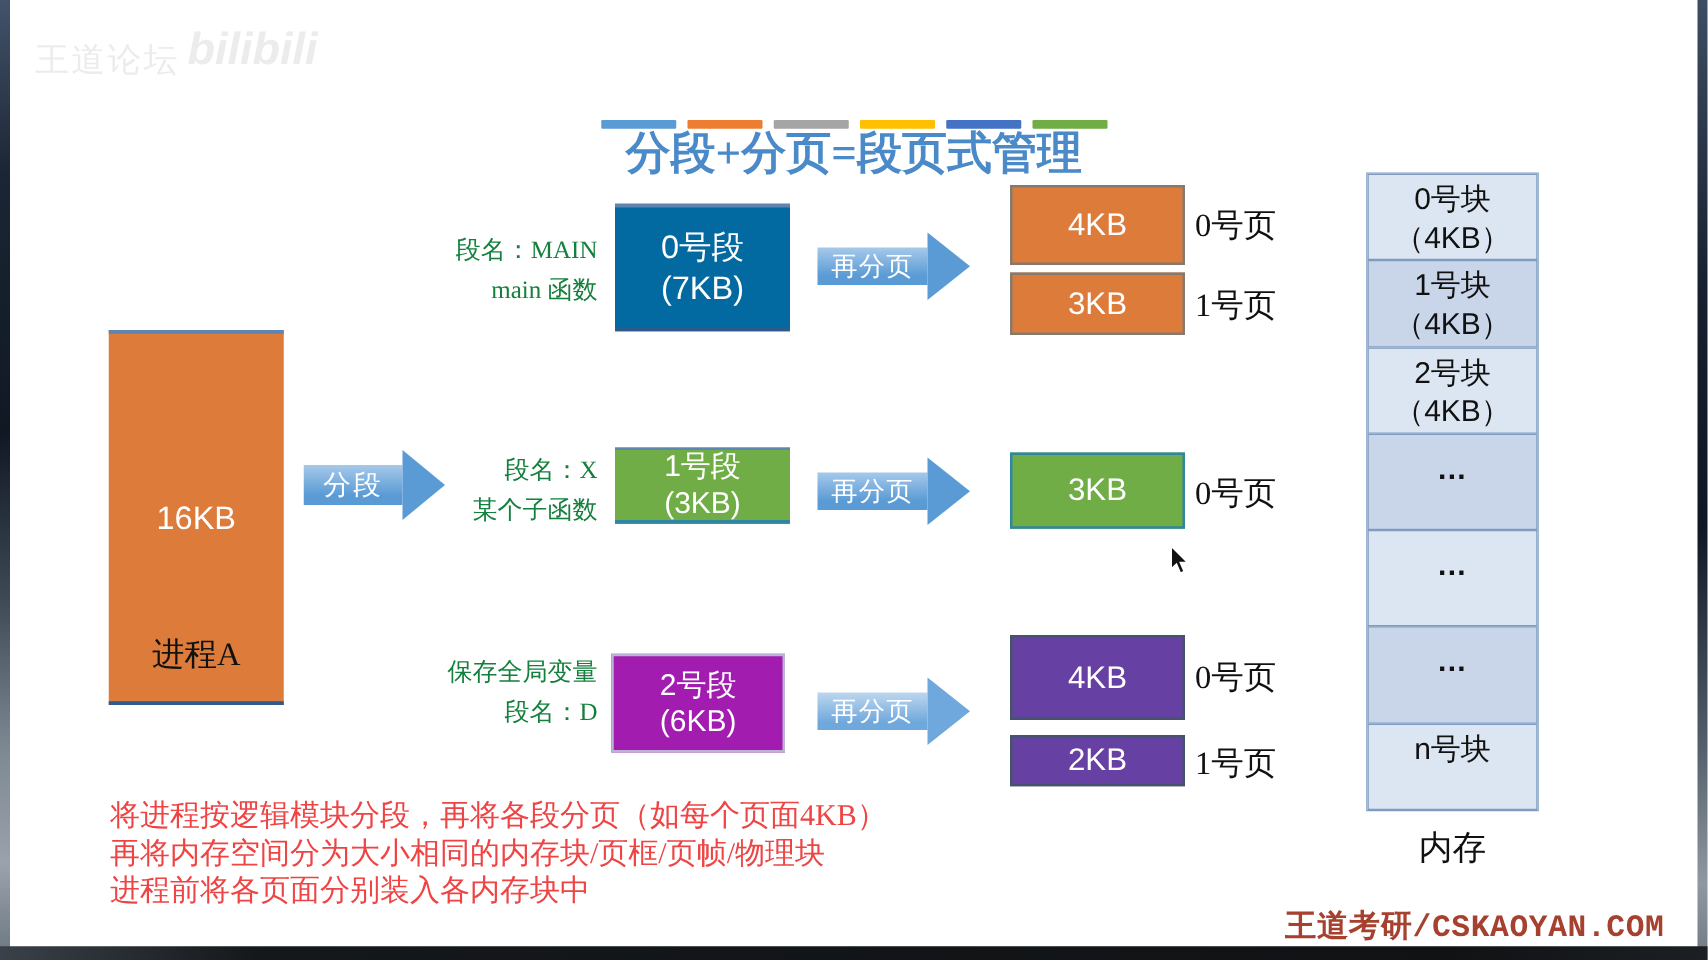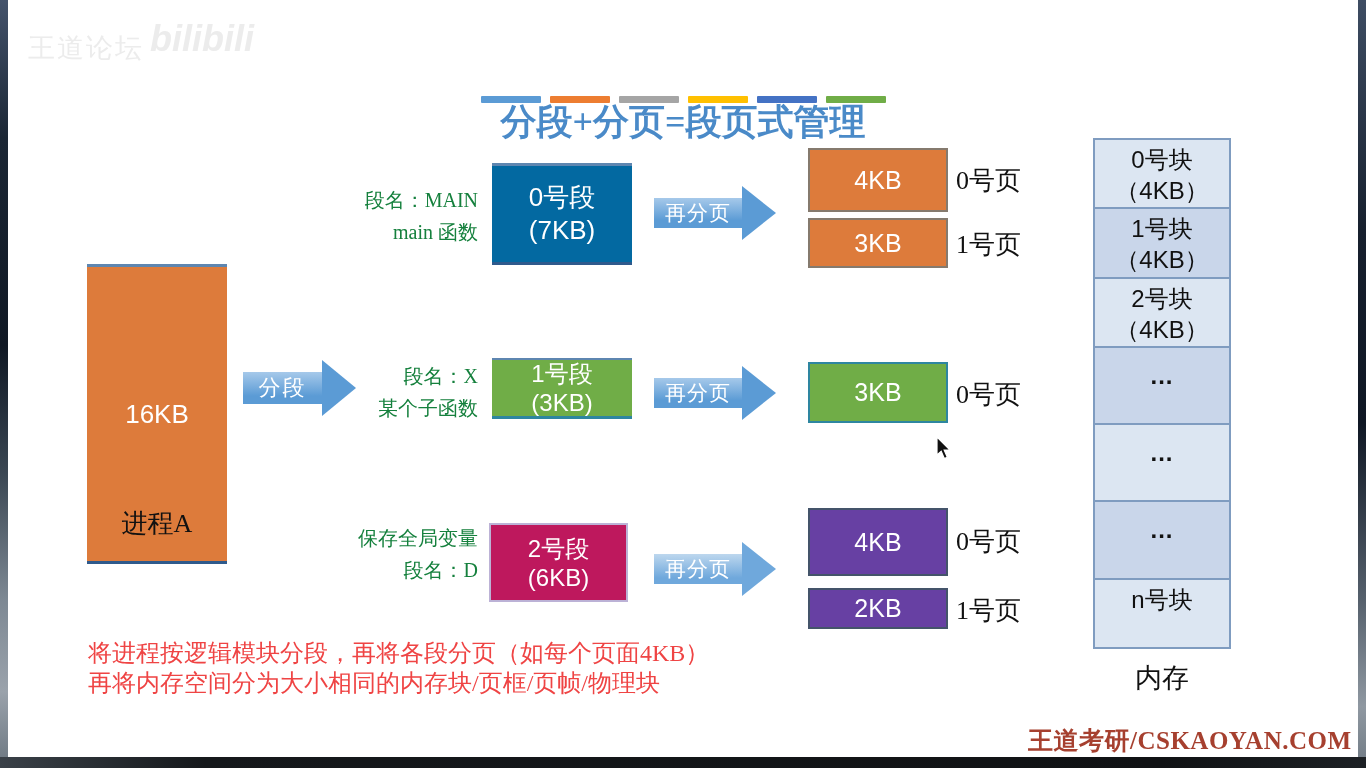--- a/index.html
+++ b/index.html
@@ -86,21 +86,21 @@
   }
   .mem-cell.dots{padding-top:12px;font-size:24px;font-weight:700;letter-spacing:1px;}
 
   
   .notes{
     left:88px;top:638px;width:700px;color:#ef4444;
     font-size:24px;line-height:30px;font-family:"Liberation Serif",serif;
   }
   .footer-brand{
     left:1028px;top:724px;font-size:25px;font-weight:700;color:#a6402f;
-    font-family:Liberation Serif, serif;letter-spacing:0.5px;
+    font-family:Liberation Mono, monospace;letter-spacing:0.5px;
   }
 
   .cursor{left:936px;top:437px;width:16px;height:24px;}
 </style>
 </head>
 <body>
 
 <div class="abs edge-left"></div>
 <div class="abs edge-right"></div>
 <div class="abs edge-bottom"></div>
@@ -163,21 +163,21 @@
 </div>
 <div class="cbox page-box green" style="left: 808px; top: 362px; width: 140px; height: 61px; background-color: rgb(112, 173, 71);">
   <div>3KB</div>
 </div>
 <div class="page-tag" style="left:956px;top:377px;">0号页</div>
 
 <div class="seg-name" style="left:300px;top:522px;width:178px;">
   <div>保存全局变量</div>
   <div>段名：D</div>
 </div>
-<div class="cbox seg-box small purple" style="left: 489px; top: 523px; width: 139px; height: 79px; background-color: #be185d;">
+<div class="cbox seg-box small purple" style="left: 489px; top: 523px; width: 139px; height: 79px; background-color: #a21caf;">
   <div>2号段</div>
   <div>(6KB)</div>
 </div>
 <div class="arrow repage lighter" style="left:654px;top:542px;height:54px;">
   <div class="arrow-body">再分页</div>
   <div class="arrow-head"></div>
 </div>
 <div class="cbox page-box purple" style="left: 808px; top: 508px; width: 140px; height: 68px; background-color: rgb(103, 64, 163);">
   <div>4KB</div>
 </div>
@@ -211,19 +211,20 @@
   </div>
   <div class="mem-cell" style="background-color: rgb(220, 230, 242);">
     <div>n号块</div>
   </div>
 </div>
 <div class="plain-label" style="left:1093px;top:660px;width:138px;font-size:27px;">内存</div>
 
 <div class="abs notes">
   <div>将进程按逻辑模块分段，再将各段分页（如每个页面4KB）</div>
   <div>再将内存空间分为大小相同的内存块/页框/页帧/物理块</div>
+  <div>进程前将各页面分别装入各内存块中</div>
 </div>
 
 <div class="abs footer-brand">王道考研/CSKAOYAN.COM</div>
 
 <svg class="abs cursor" viewBox="0 0 16 24">
   <polygon points="1,0 1,18 5.2,14.2 8.3,21.5 11.3,20.2 8.2,13 14,13" fill="#111" stroke="#fff" stroke-width="1.2"></polygon>
 </svg>
 
 </body></html>

